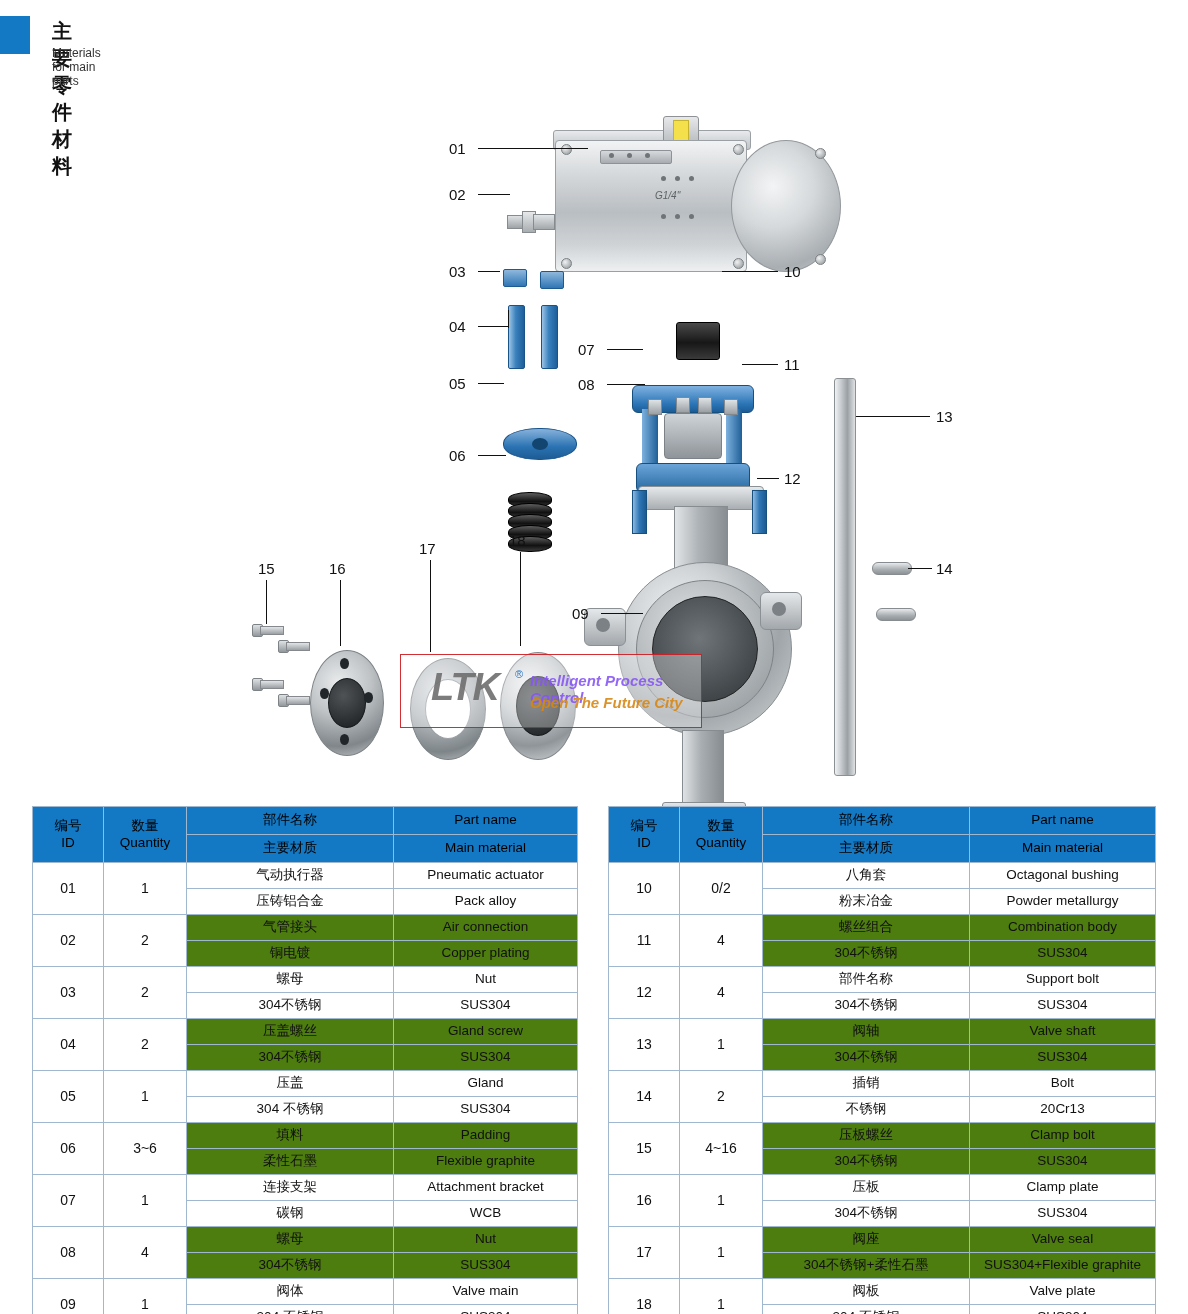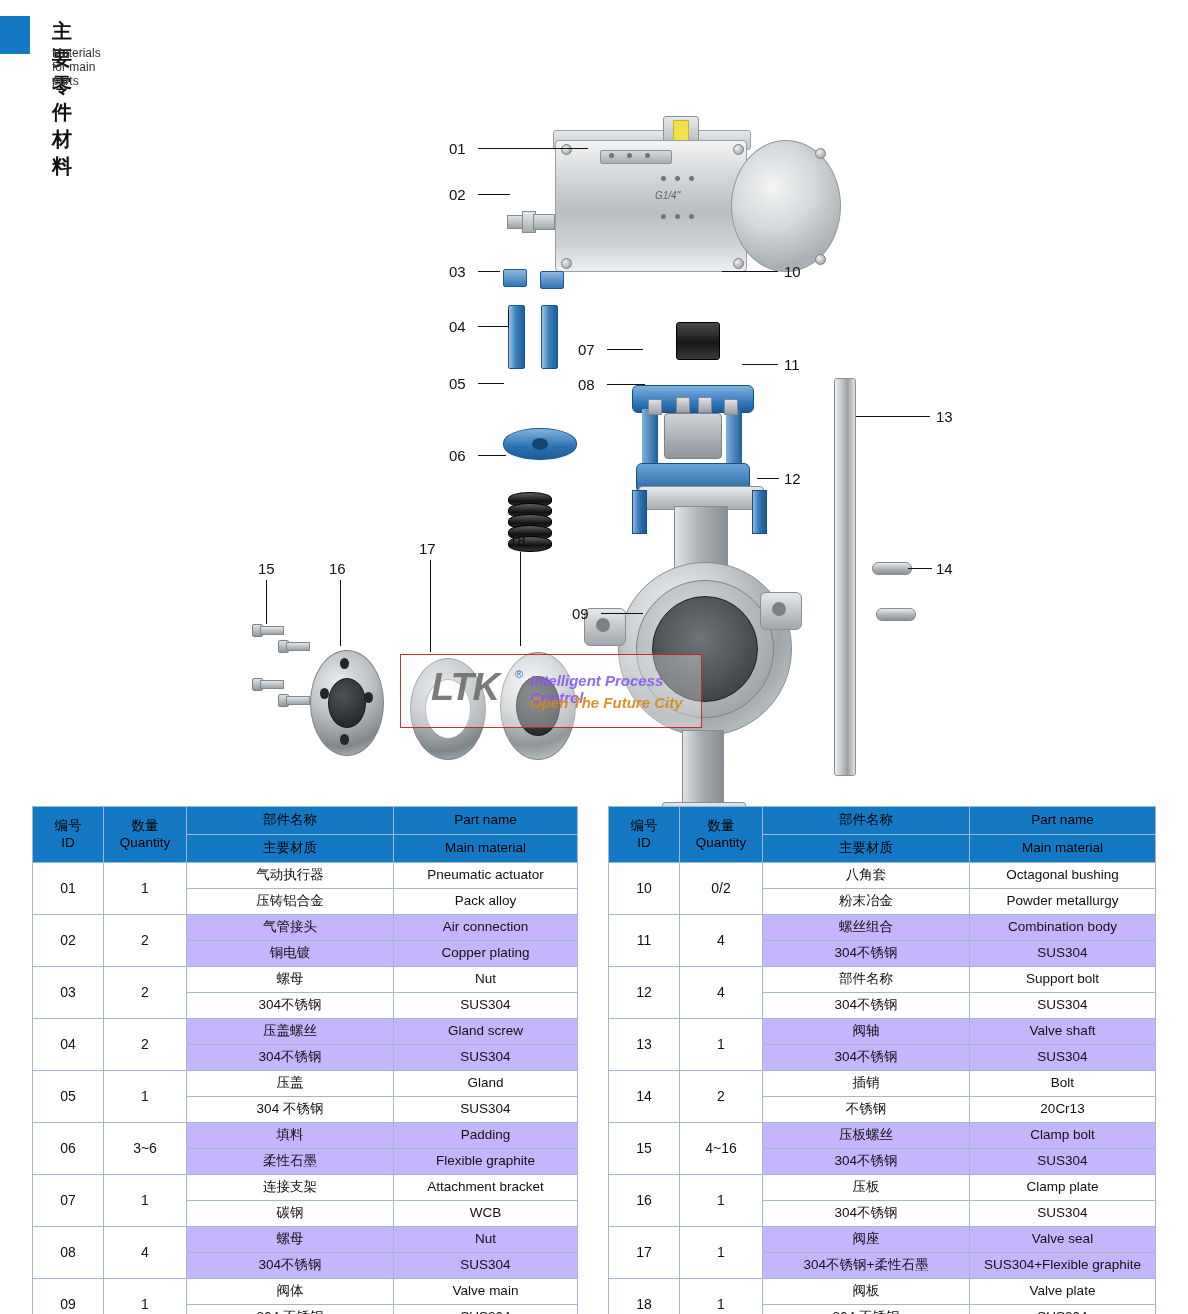--- a/index.html
+++ b/index.html
@@ -159,21 +159,21 @@
   table.parts { width:100%; border-collapse:collapse; font-size:13.5px; }
   table.parts th, table.parts td {
     border:1px solid #9fb7cf; text-align:center; padding:2px 3px; line-height:1.25;
   }
   table.parts thead th { background:#1479c4; color:#000000; font-weight:normal; height:23px;}
   table.parts thead th.id-cell { width:64px; }
   table.parts thead th.qty-cell { width:76px; }
   table.parts thead th.cn-cell { width:200px; }
   table.parts thead th.en-cell { width:auto; }
   table.parts td.idc, table.parts td.qtyc { font-size:14px; }
-  table.parts tr.row-b td.namec, table.parts tr.row-b td.matc { background:#c4b5fd; }
+  table.parts tr.row-b td.namec, table.parts tr.row-b td.matc { background:#4d7c0f; }
   table.parts td.namec, table.parts td.matc { height:21px; }
 </style>
 </head>
 <body>
 
 <div class="header">
   <div class="bar"></div>
   <div class="cn">主要零件材料</div>
   <div class="en">Materials for main parts</div>
 </div>

